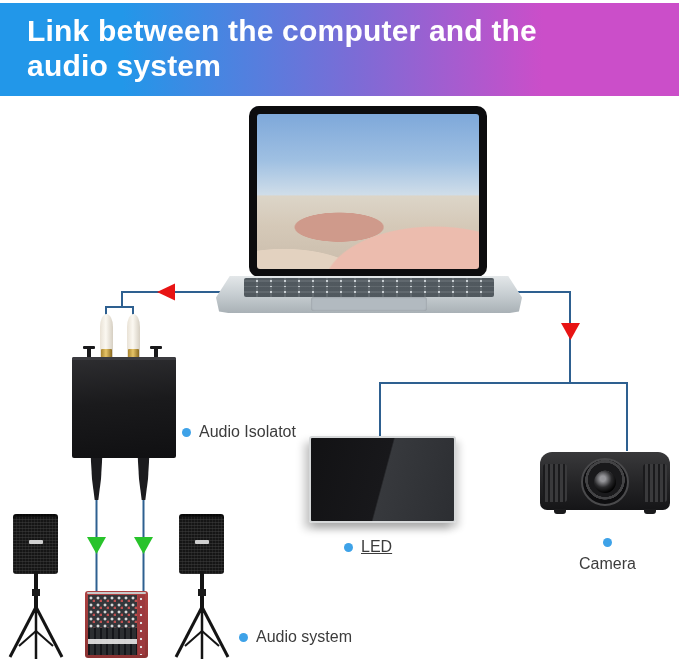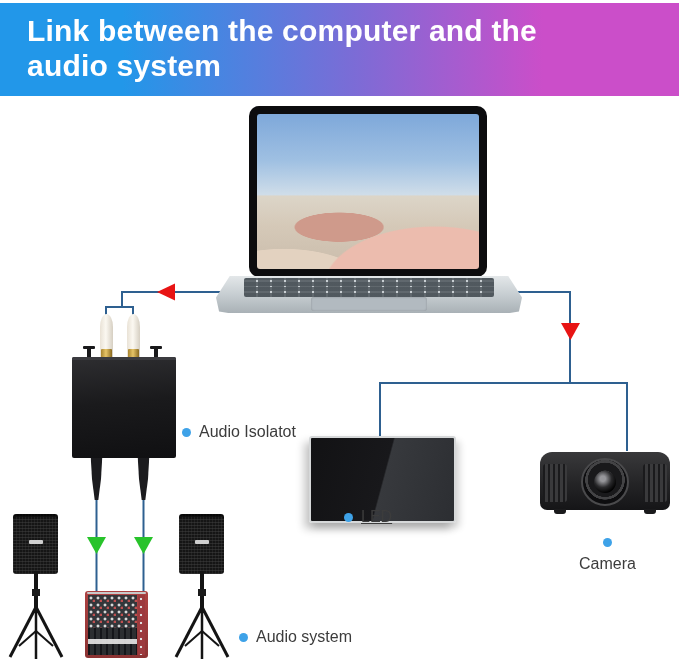--- a/index.html
+++ b/index.html
@@ -155,21 +155,21 @@
     width:22px;height:22px;border-radius:50%;
     background:radial-gradient(circle at 40% 35%, #96969a 0 14%, #2a2a2c 45%, #000 75%);
   }
   .proj-foot{bottom:-4px;width:12px;height:5px;background:#1a1a1c;border-radius:0 0 3px 3px;}
   .foot-left{left:14px;} .foot-right{right:14px;}
 
   
   .label{display:flex;align-items:center;gap:8px;z-index:4;color:#3c3c3c;font-size:16px;}
   .bullet{width:9px;height:9px;border-radius:50%;background:#3ea2e8;flex:0 0 auto;}
   .label-isolator{left:182px;top:408px;margin-top:15px;}
-  .label-led{left:344px;top:508px;text-decoration:underline;}
+  .label-led{left:344px;top:538px;text-decoration:underline;}
   .label-camera{left:579px;top:538px;flex-direction:column;}
   .label-audiosys{left:239px;top:628px;}
 </style>
 </head>
 <body>
 
 <div id="canvas">
 
   <div class="abs banner">
     <span>Link between the computer and the</span>

